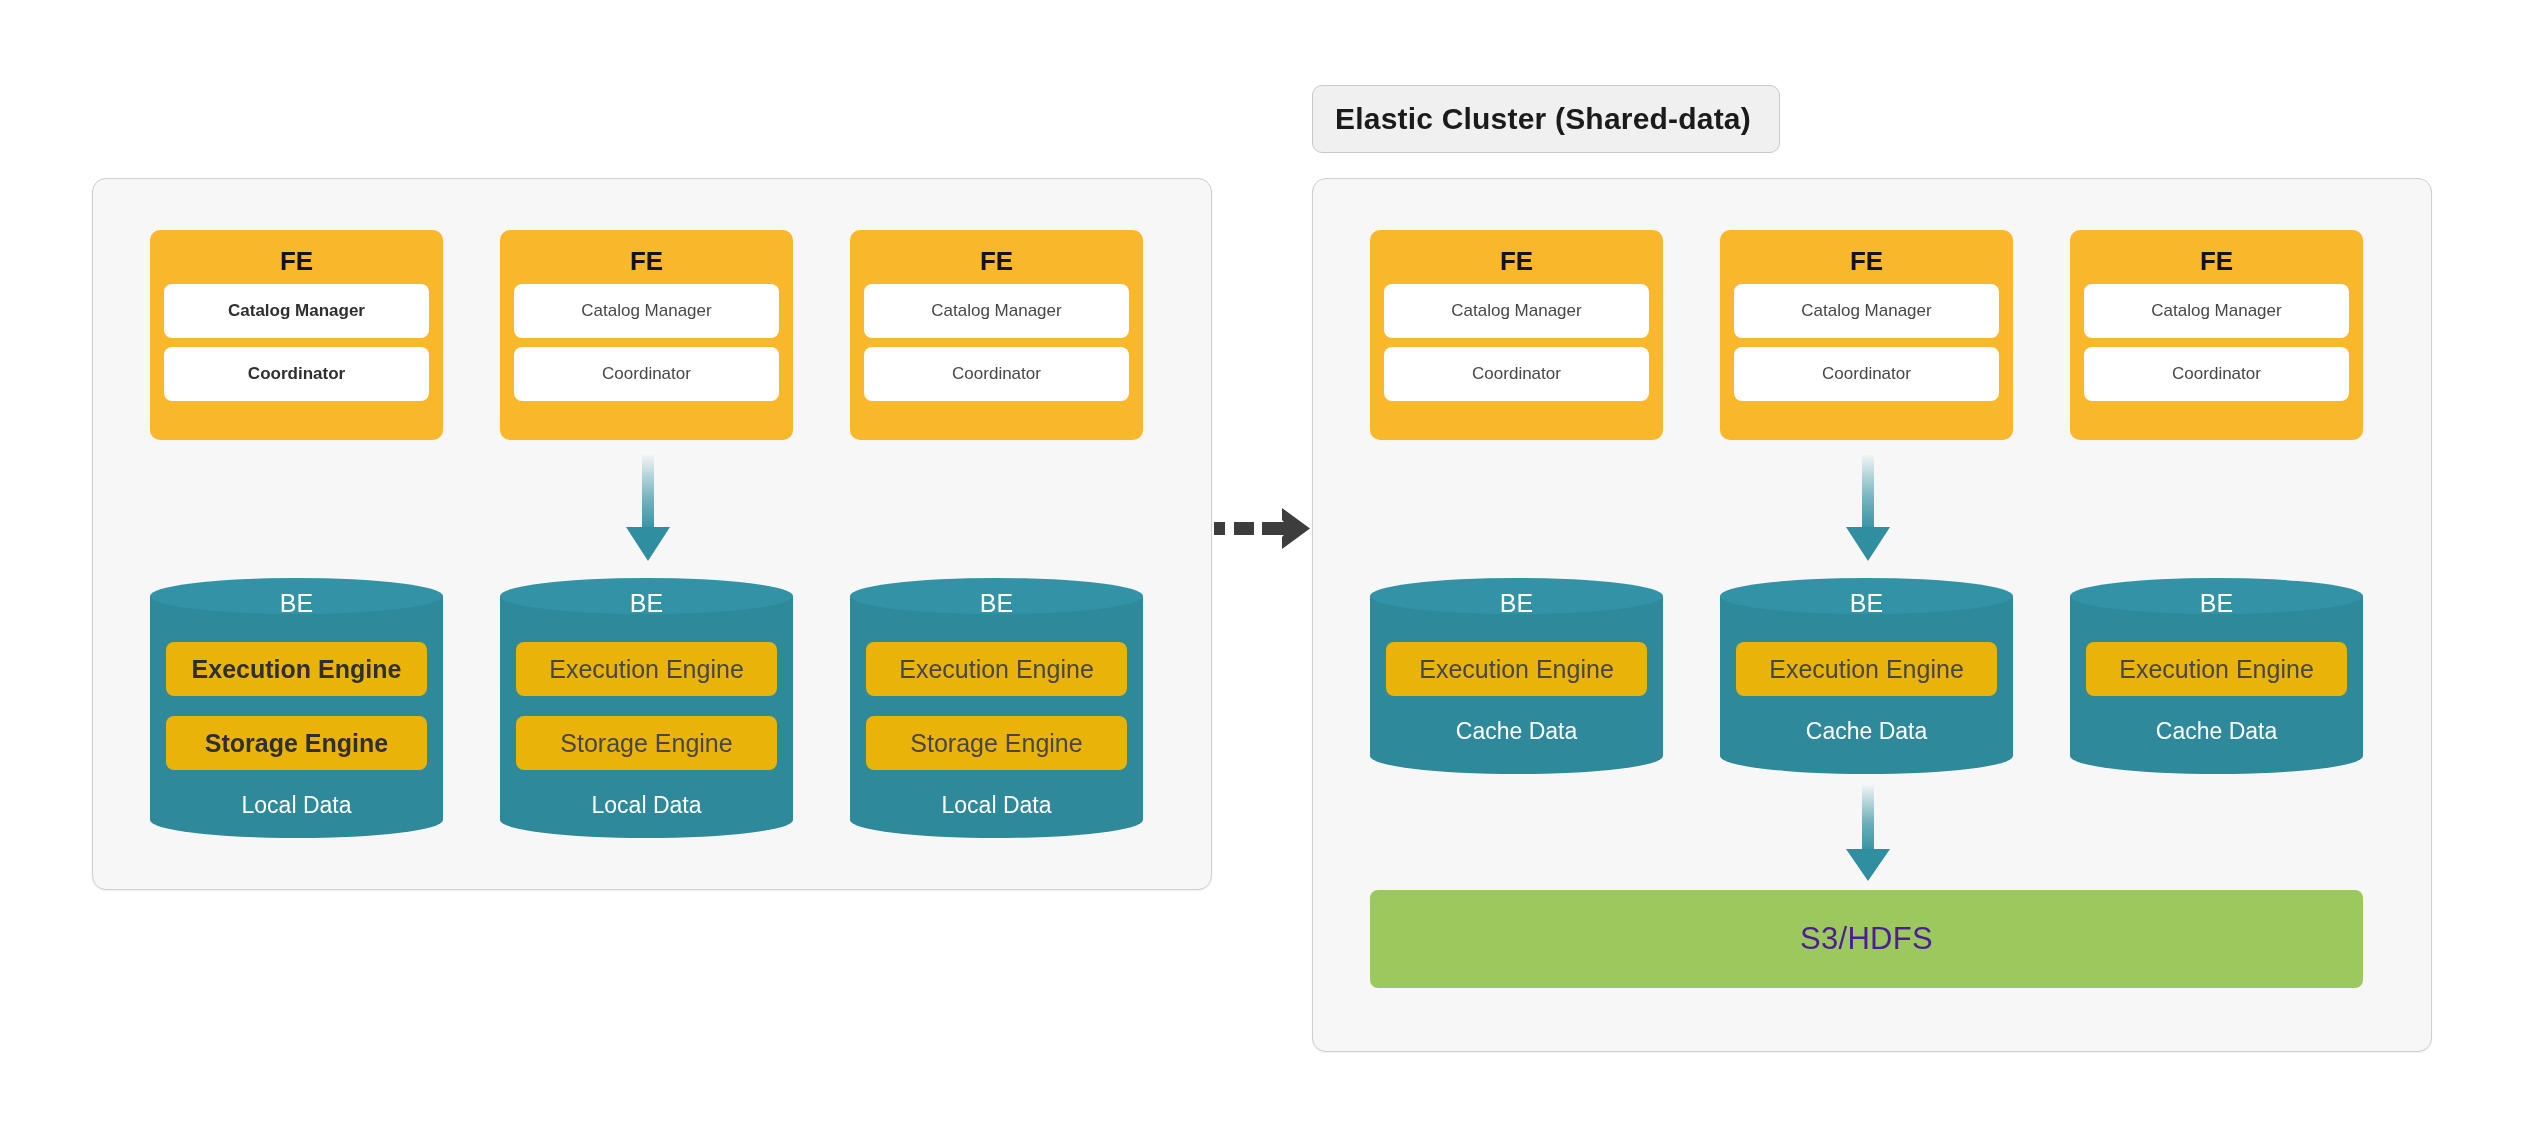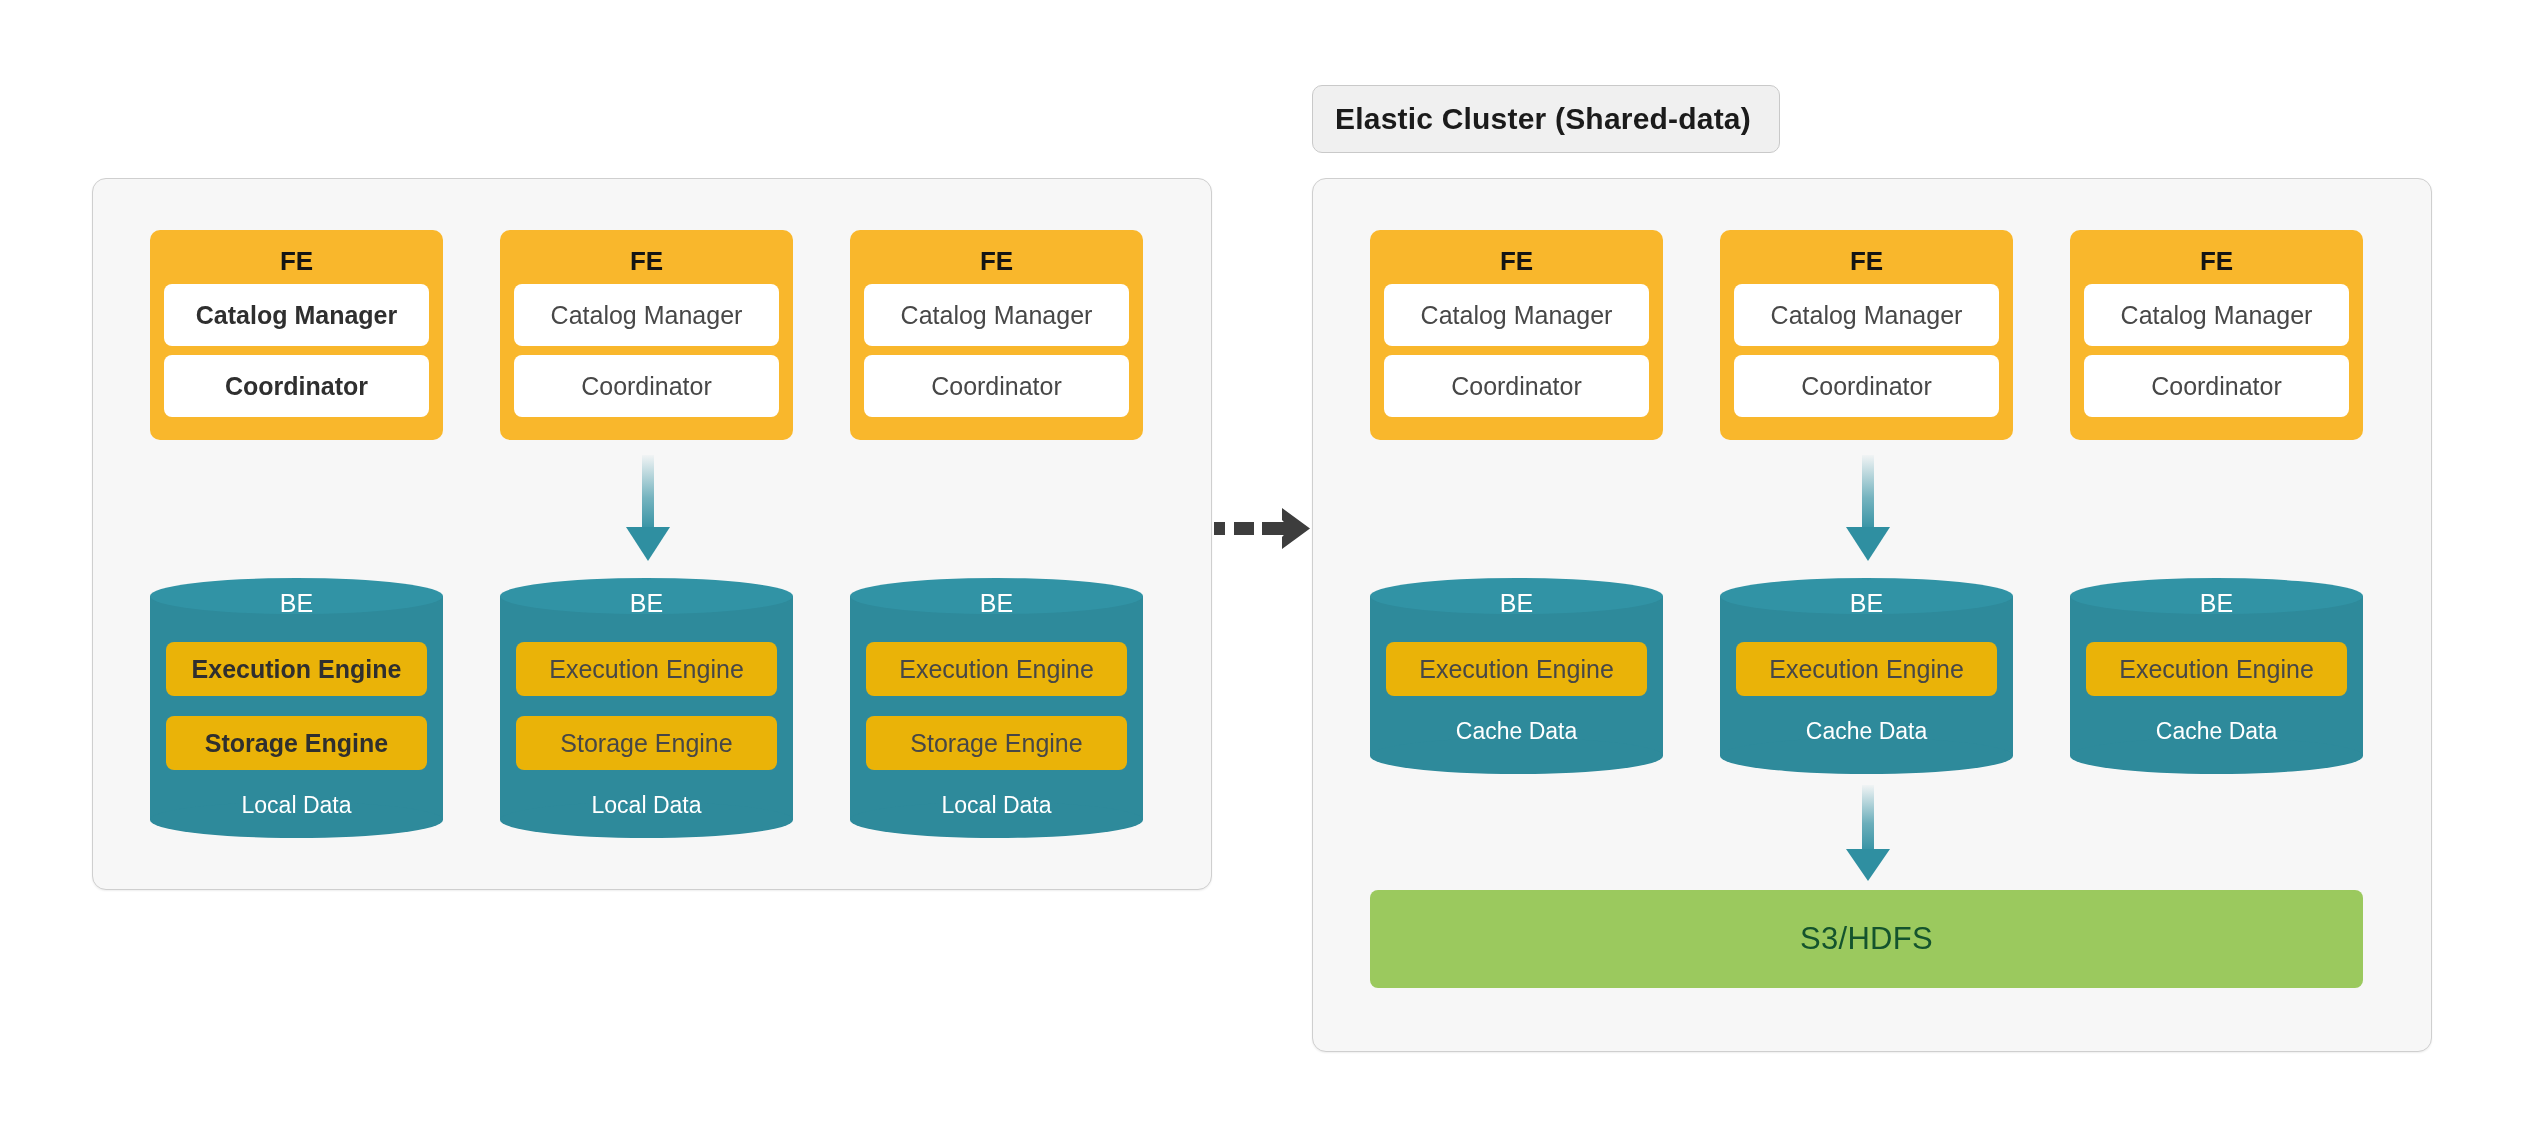--- a/index.html
+++ b/index.html
@@ -62,25 +62,25 @@
     text-align: center;
     font-size: 26px;
     font-weight: bold;
     color: #141414;
     line-height: 42px;
     height: 42px;
   }
   .fe-box {
     background: #ffffff;
     border-radius: 8px;
-    height: 62px;
+    height: 54px;
     display: flex;
     align-items: center;
     justify-content: center;
-    font-size: 25px;
+    font-size: 17px;
     color: #474747;
     margin-top: 9px;
     white-space: nowrap;
   }
   .fe-box.first { margin-top: 2px; }
   .fe.emphasis .fe-box { font-weight: bold; color: #2f2f2f; }
 
   
   .be {
     position: absolute;
@@ -157,21 +157,21 @@
   .transition-arrow { position: absolute; }
 
   
   .storage-bar {
     position: absolute;
     background: #9bc95e;
     border-radius: 8px;
     display: flex;
     align-items: center;
     justify-content: center;
-    color: #14532d;
+    color: #4c1d95;
     font-size: 31px;
     letter-spacing: .3px;
   }
 </style>
 </head>
 <body>
 
 <div class="canvas">
 
 

